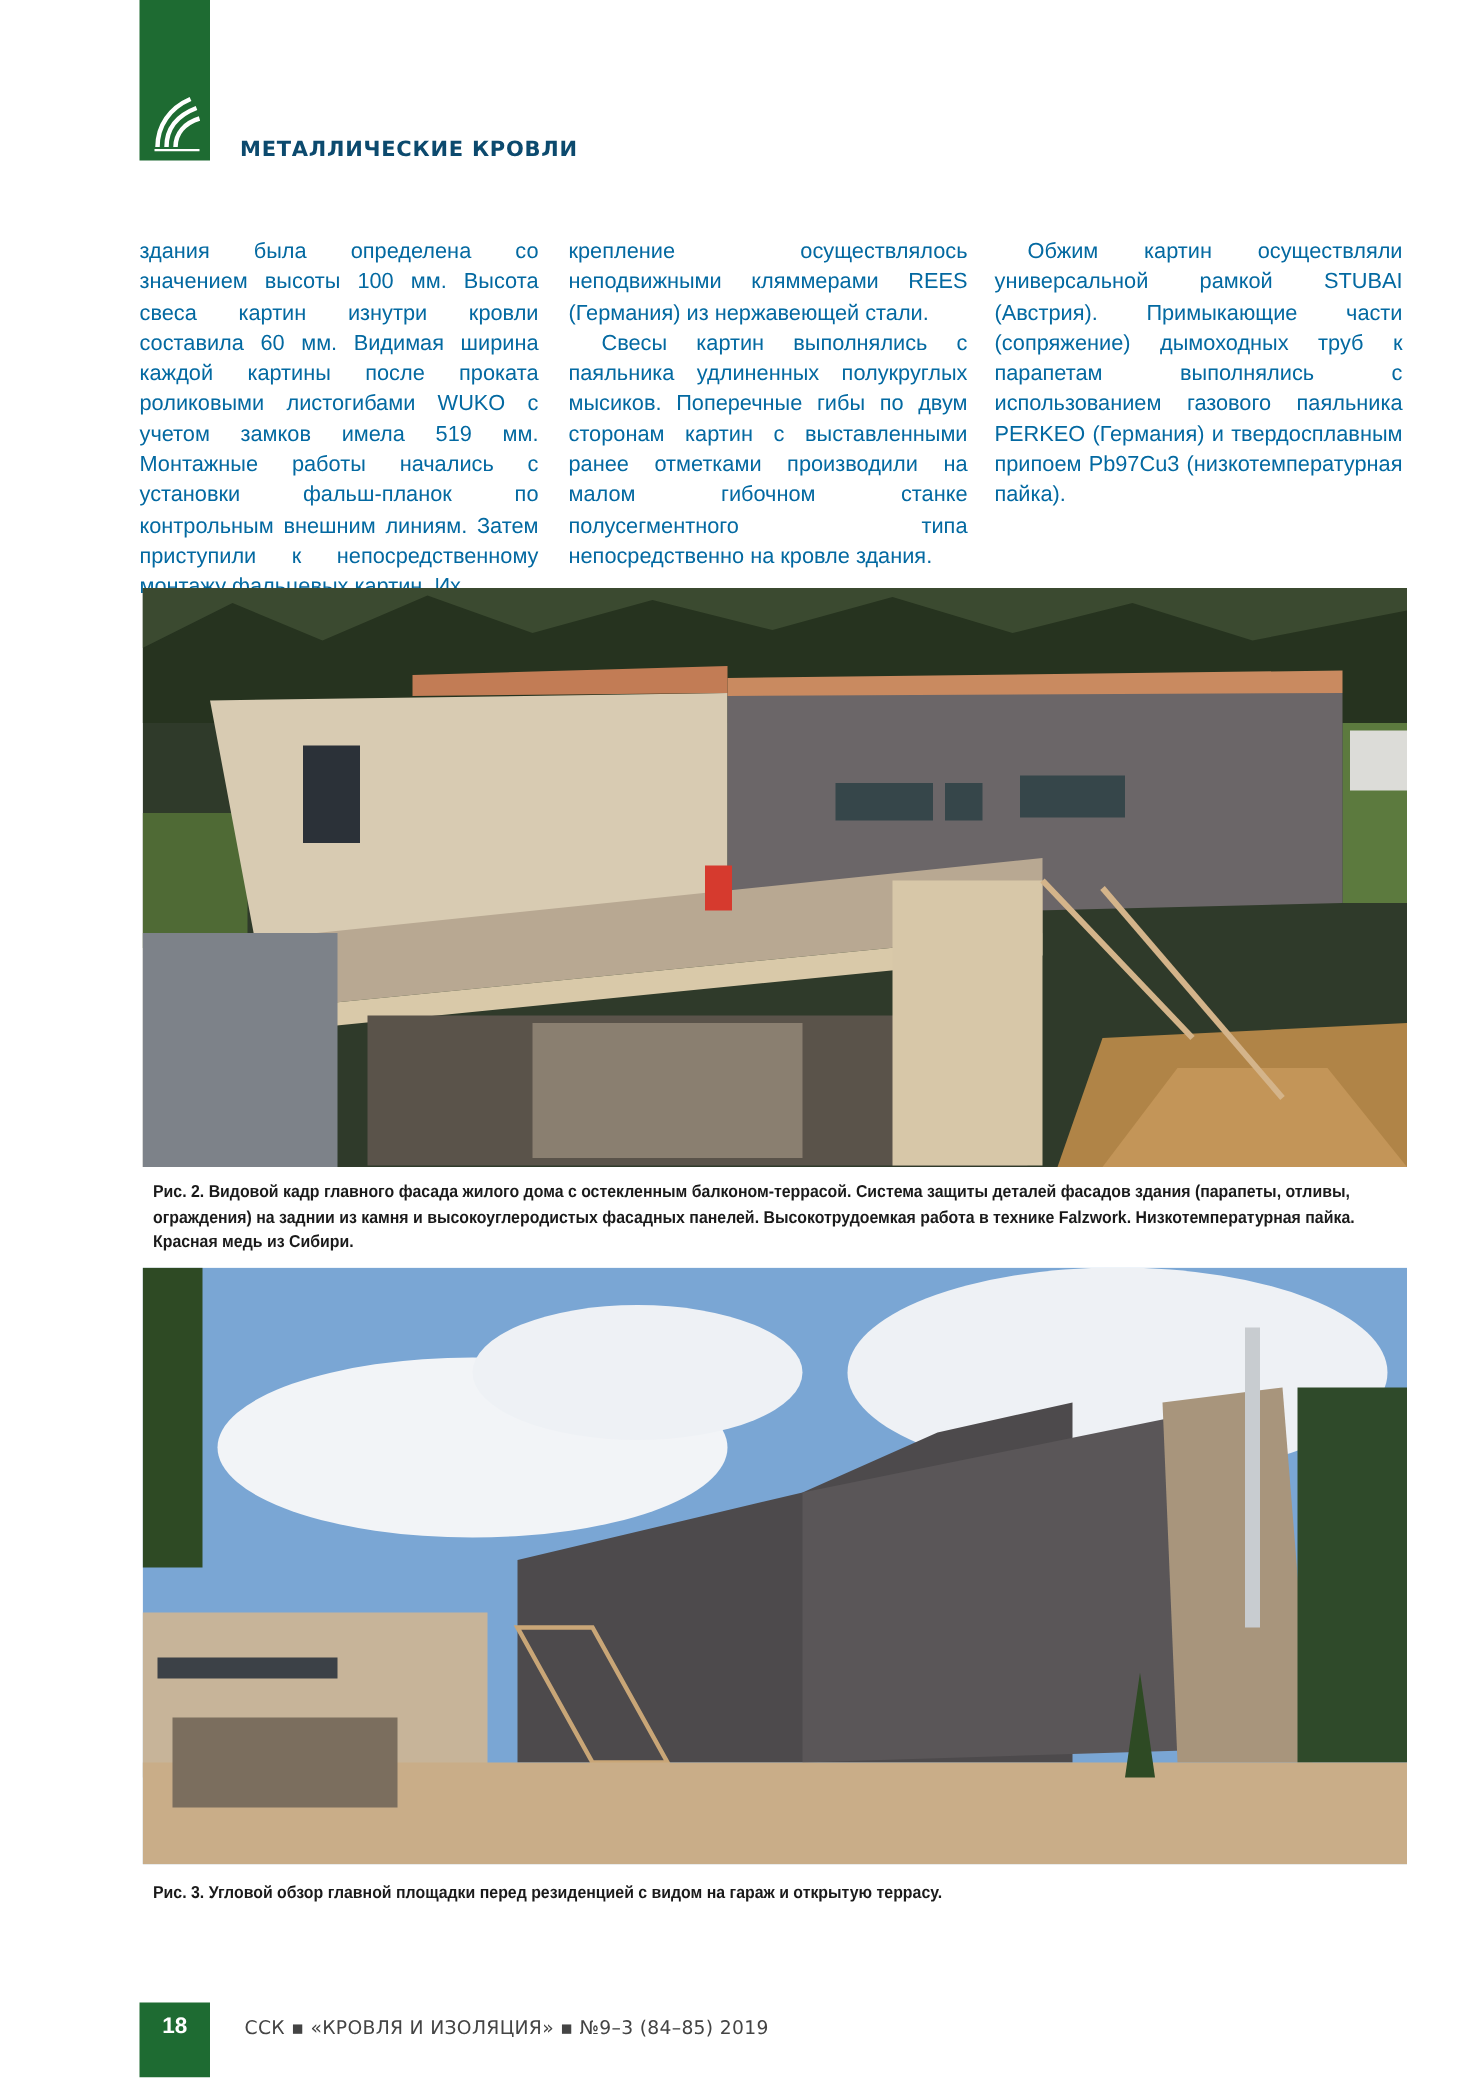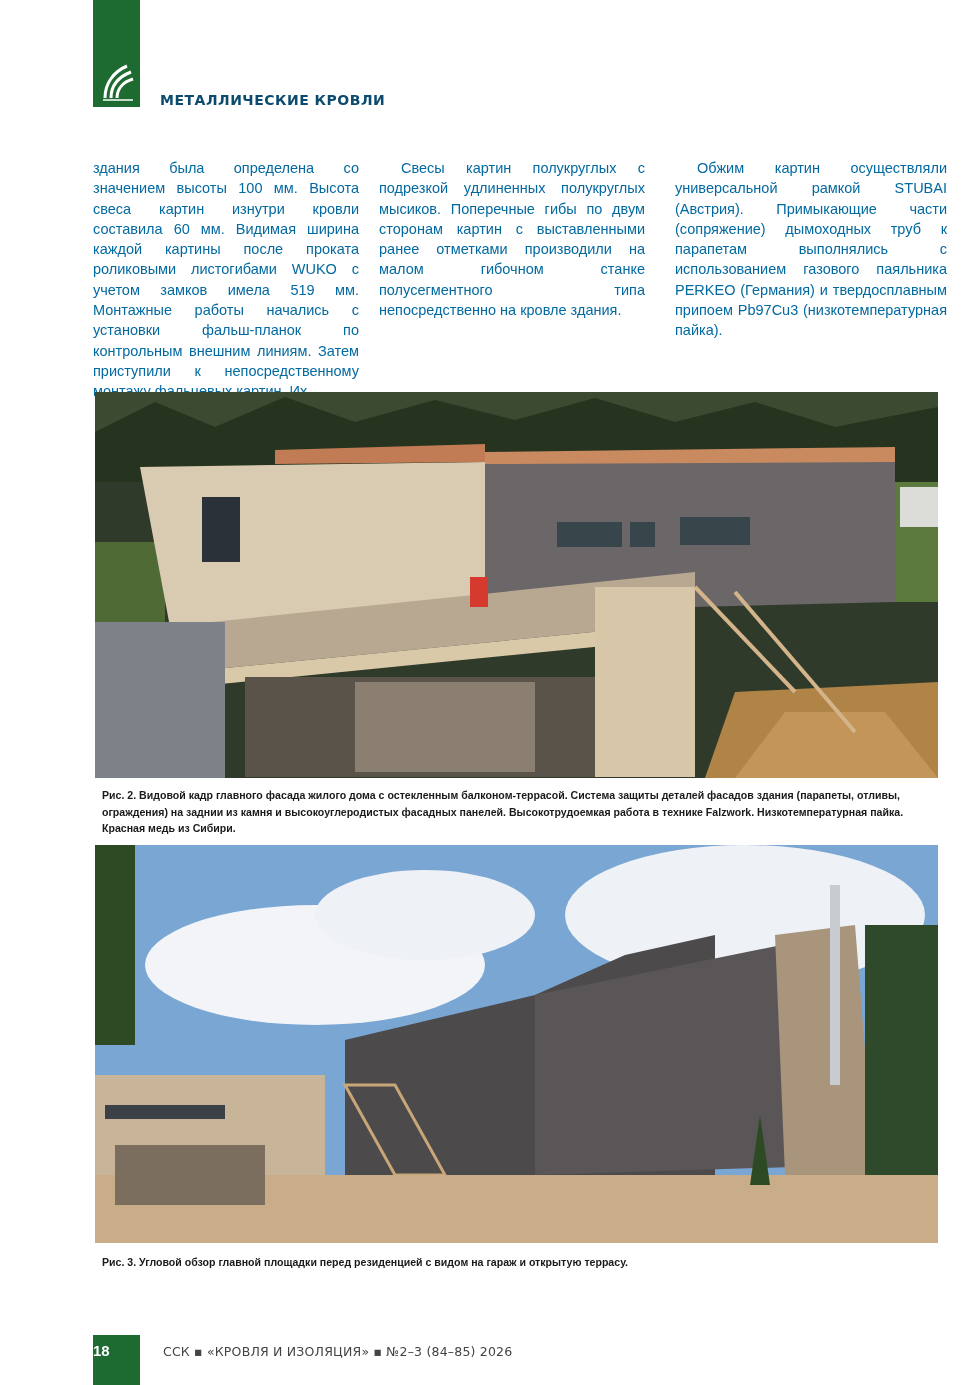--- a/index.html
+++ b/index.html
@@ -7,53 +7,54 @@
 
   .top-bar { position: absolute; left: 93px; top: 0; width: 47px; height: 107px; background: #1e6b32; }
   .logo { position: absolute; left: 6px; top: 58px; width: 36px; height: 44px; }
   .section-title { position: absolute; left: 160px; top: 92px; font-family: "DejaVu Sans", sans-serif; font-weight: bold; font-size: 14px; letter-spacing: 0.5px; color: #0c4a6e; }
 
   .col { position: absolute; top: 158px; font-size: 14.5px; line-height: 20.3px; color: #0369a1; text-align: justify; }
   .col p { margin: 0; }
   .col p.indent { text-indent: 22px; }
   .col1 { left: 93px; width: 266px; }
   .col2 { left: 379px; width: 266px; }
-  .col3 { left: 663px; width: 272px; margin-left: 12px; }
+  .col3 { left: 663px; width: 272px; }
 
   .photo { position: absolute; left: 95px; width: 843px; overflow: hidden; }
   .photo1 { top: 392px; height: 386px; }
   .photo2 { top: 845px; height: 398px; }
   .photo svg { display: block; width: 100%; height: 100%; }
 
   .caption { position: absolute; left: 102px; width: 830px; font-family: "Liberation Sans", sans-serif; font-weight: bold; font-size: 11.5px; line-height: 16.5px; color: #1a1a1a; transform: scaleX(0.92); transform-origin: left top; width: 900px; }
   .caption1 { top: 787px; }
   .caption2 { top: 1254px; }
 
   .footer-bar { position: absolute; left: 93px; top: 1335px; width: 47px; height: 50px; background: #1e6b32; }
-  .page-num { position: absolute; left: 0; top: 7px; width: 47px; color: #ffffff; font-weight: bold; font-size: 15px; }
+  .page-num { position: absolute; left: 0; top: 7px; width: 47px; text-align: center; color: #ffffff; font-weight: bold; font-size: 15px; }
   .footer-text { position: absolute; left: 163px; top: 1344px; font-family: "DejaVu Sans", sans-serif; font-size: 12.5px; color: #444; letter-spacing: 0.2px; }
 </style>
 </head>
 <body>
 
 <div class="top-bar">
   <svg class="logo" viewBox="0 0 36 44">
     <path d="M6 40 C6 26 14 14 28 8" stroke="#fff" stroke-width="3" fill="none"></path>
     <path d="M12 40 C12 28 19 19 32 14" stroke="#fff" stroke-width="3" fill="none"></path>
     <path d="M18 40 C18 31 24 24 34 21" stroke="#fff" stroke-width="3" fill="none"></path>
     <path d="M4 42 L34 42" stroke="#fff" stroke-width="1.5"></path>
   </svg>
 </div>
 <div class="section-title">МЕТАЛЛИЧЕСКИЕ КРОВЛИ</div>
 
 <div class="col col1">
   <p>здания была определена со значением высоты 100 мм. Высота свеса картин изнутри кровли составила 60 мм. Видимая ширина каждой картины после проката роликовыми листогибами WUKO с учетом замков имела 519 мм. Монтажные работы начались с установки фальш-планок по контрольным внешним линиям. Затем приступили к непосредственному монтажу фальцевых картин. Их</p>
 </div>
 <div class="col col2">
-  <p class="indent">Свесы картин полукруглых с подрезкой удлиненных полукруглых мысиков. Поперечные гибы по двум сторонам картин с выставленными ранее отметками производили на малом гибочном станке полусегментного типа непосредственно на кровле здания.</p>
+  <p>крепление осуществлялось неподвижными кляммерами REES (Германия) из нержавеющей стали.</p>
+  <p class="indent">Свесы картин выполнялись с паяльника удлиненных полукруглых мысиков. Поперечные гибы по двум сторонам картин с выставленными ранее отметками производили на малом гибочном станке полусегментного типа непосредственно на кровле здания.</p>
 </div>
 <div class="col col3">
   <p class="indent">Обжим картин осуществляли универсальной рамкой STUBAI (Австрия). Примыкающие части (сопряжение) дымоходных труб к парапетам выполнялись с использованием газового паяльника PERKEO (Германия) и твердосплавным припоем Pb97Cu3 (низкотемпературная пайка).</p>
 </div>
 
 <div class="photo photo1">
   <svg viewBox="0 0 843 386" preserveAspectRatio="none">
     <rect width="843" height="386" fill="#2f3a2a"></rect>
     <rect x="0" y="0" width="843" height="90" fill="#26331f"></rect>
     <path d="M0 40 L60 10 L120 35 L190 5 L260 30 L340 8 L420 28 L500 6 L580 30 L660 10 L740 35 L843 15 L843 0 L0 0 Z" fill="#3b4a30"></path>
@@ -101,13 +102,13 @@
     <rect x="0" y="330" width="843" height="68" fill="#c9ad88"></rect>
     <rect x="20" y="300" width="150" height="60" fill="#7b6e5e"></rect>
     <path d="M655 340 L665 270 L675 340 Z" fill="#2e4a24"></path>
   </svg>
 </div>
 <div class="caption caption2">Рис. 3. Угловой обзор главной площадки перед резиденцией с видом на гараж и открытую террасу.</div>
 
 <div class="footer-bar">
   <div class="page-num">18</div>
 </div>
-<div class="footer-text">ССК ▪ «КРОВЛЯ И ИЗОЛЯЦИЯ» ▪ №2–3 (84–85) 2026</div>
+<div class="footer-text">ССК ▪ «КРОВЛЯ И ИЗОЛЯЦИЯ» ▪ №9–3 (84–85) 2019</div>
 
 </body></html>

